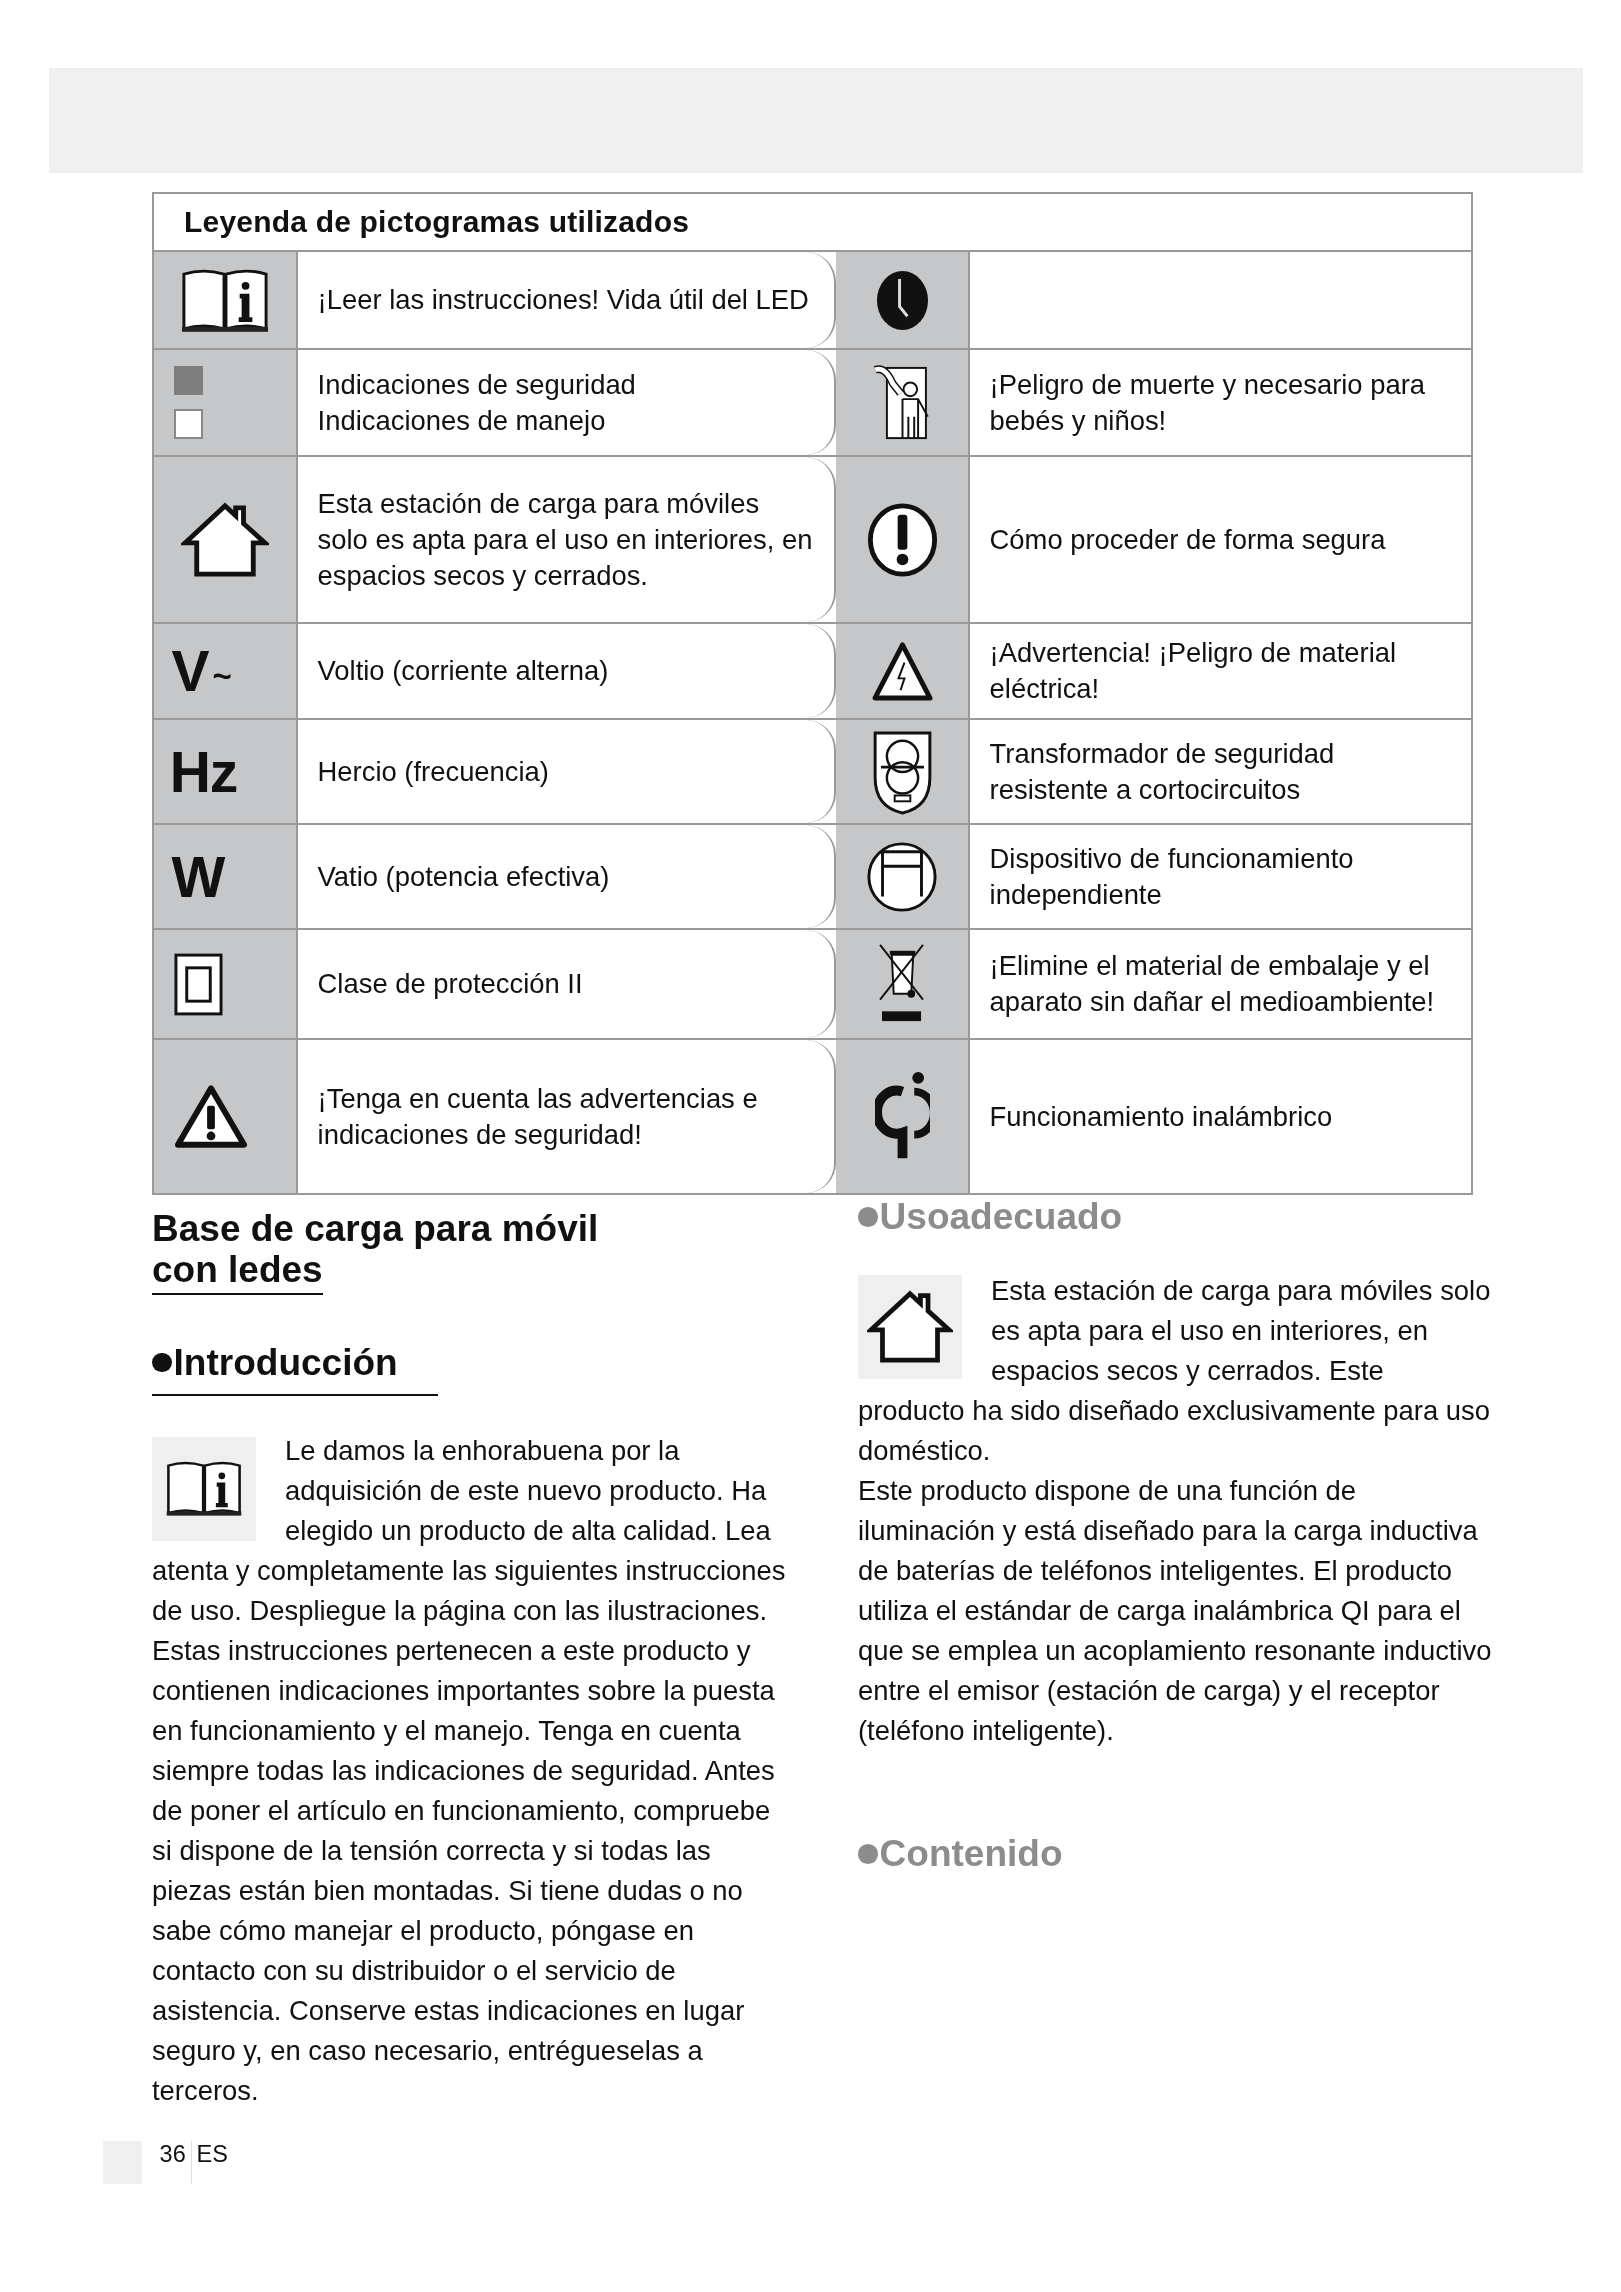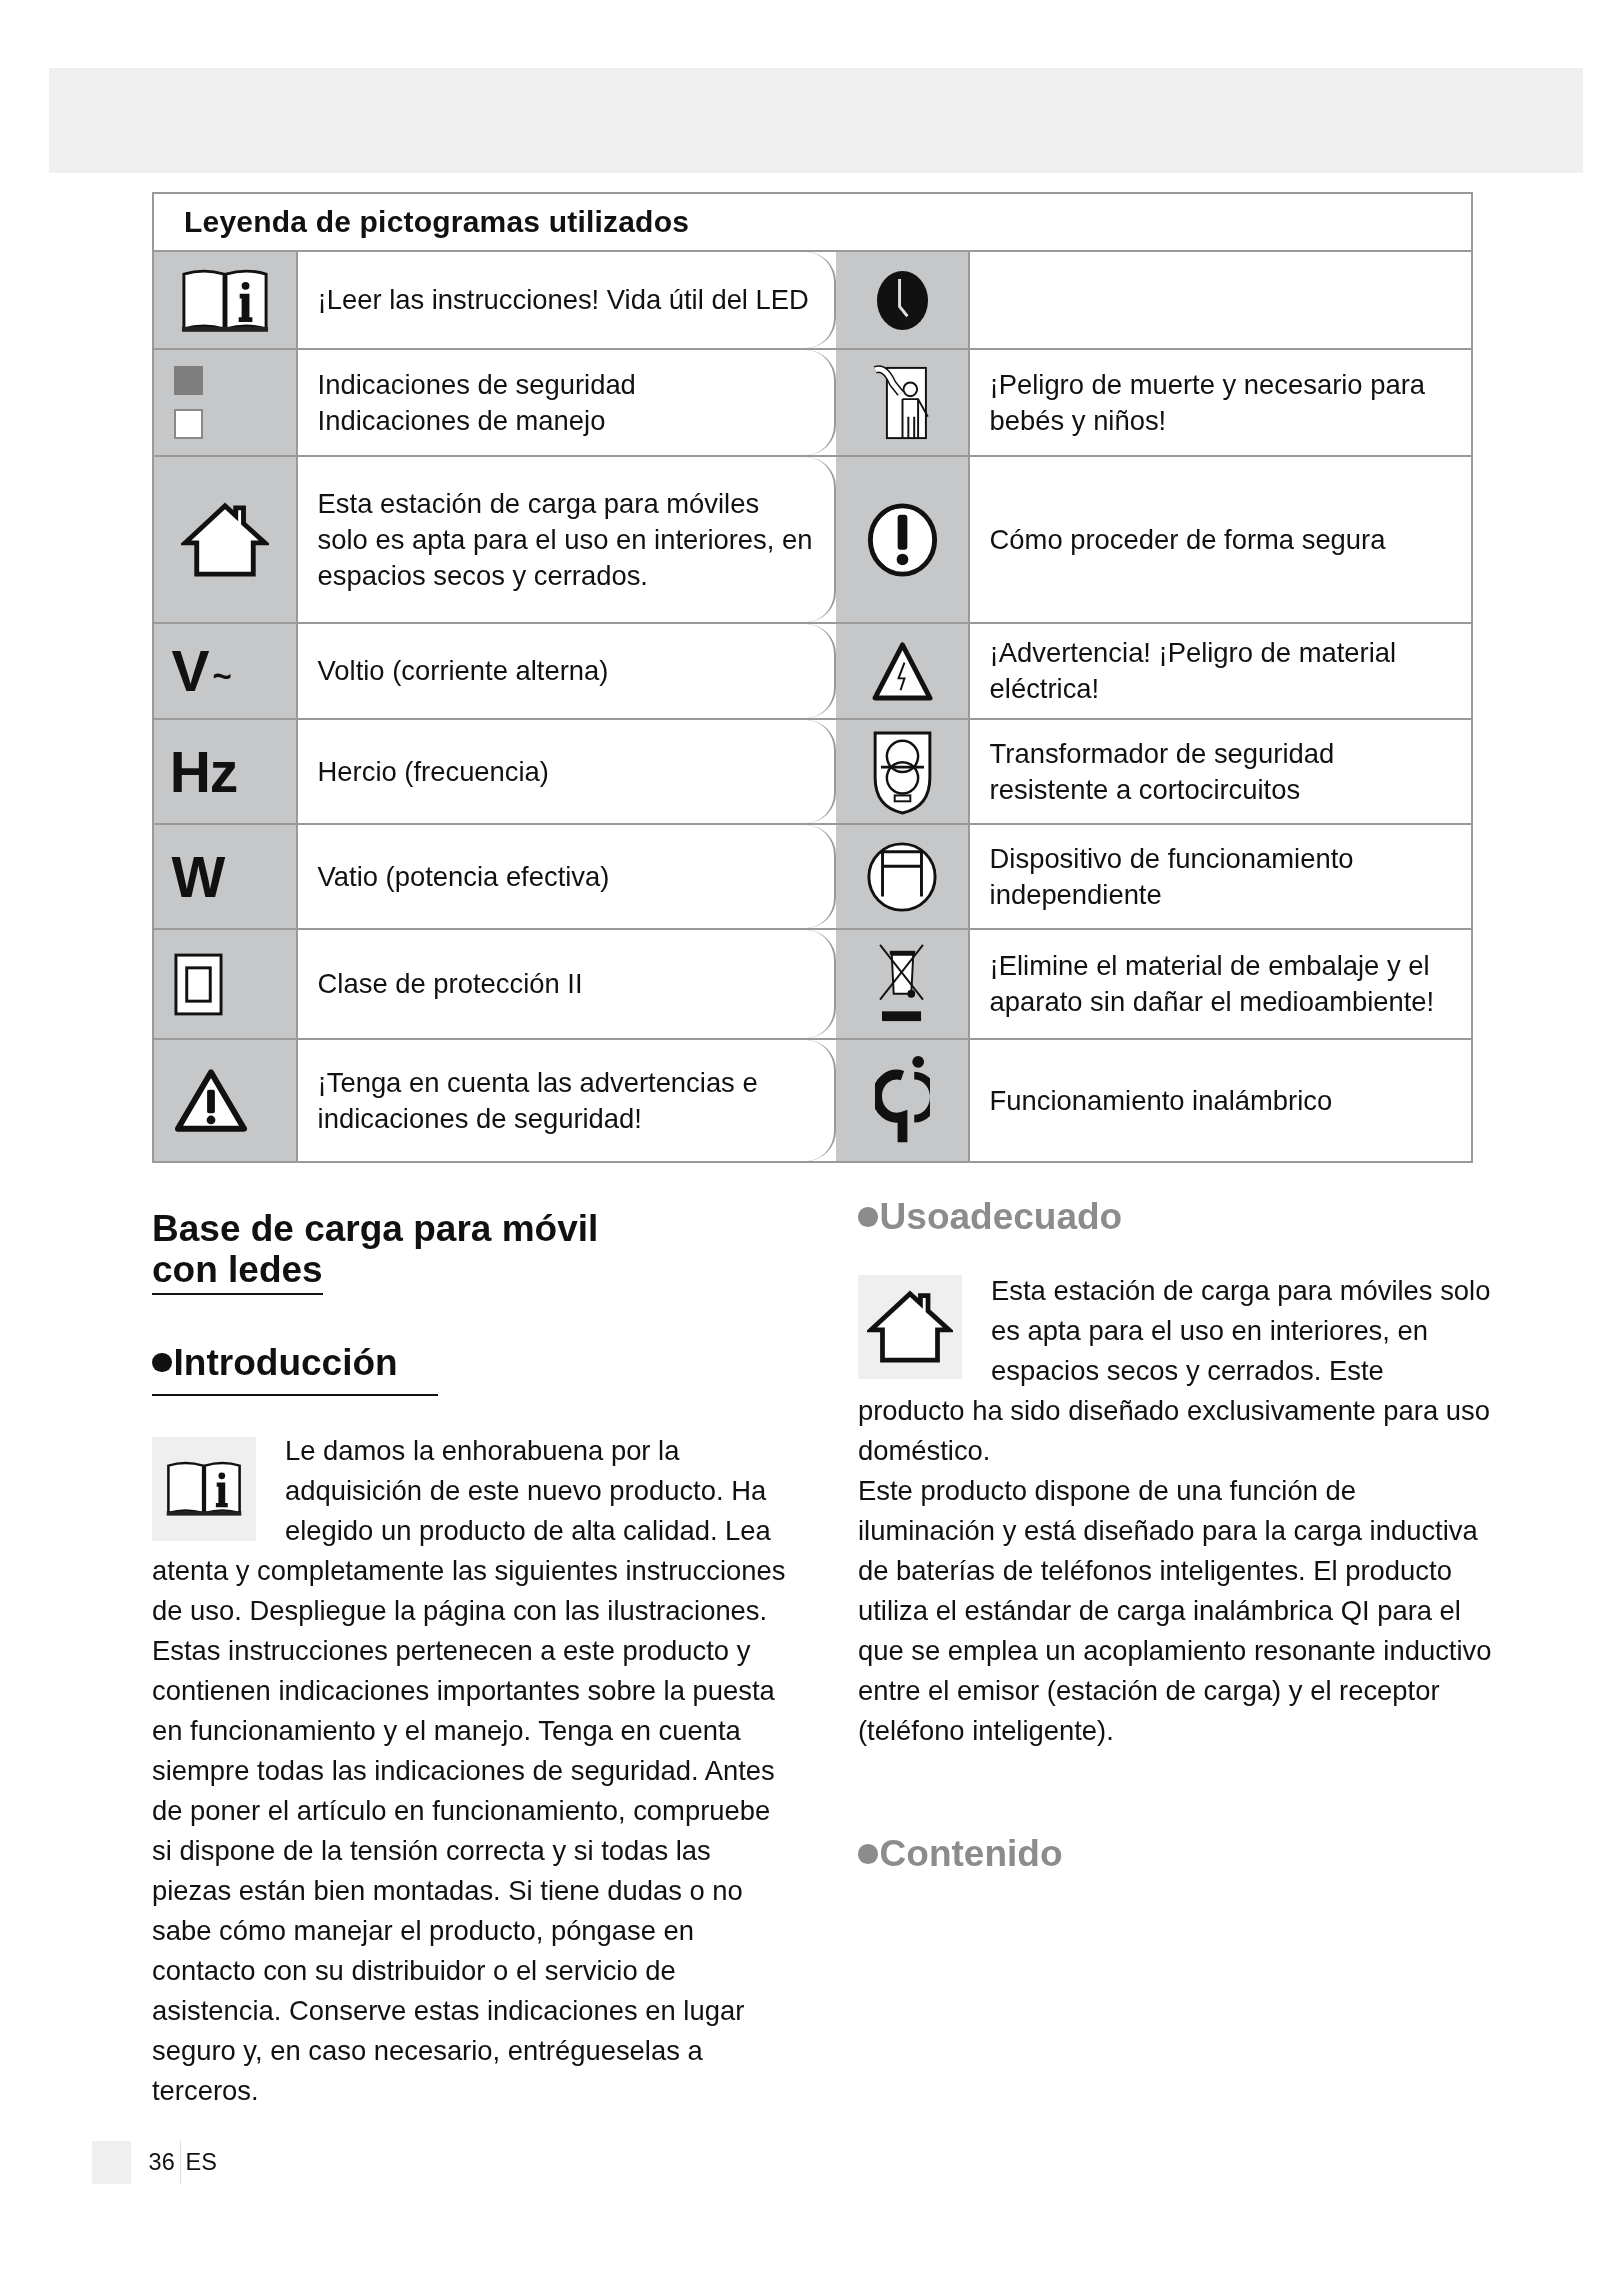--- a/index.html
+++ b/index.html
@@ -28,21 +28,21 @@
   .main-title .ul { display: inline-block; border-bottom: 2.9px solid #111; padding-bottom: 2.9px; }
   .sec-head { font-weight: bold; font-size: 37px; display: flex; align-items: center; }
   .sec-head .dot { width: 19.6px; height: 19.6px; border-radius: 50%; display: inline-block; margin-right: 2px; }
   .sec-head.dark { color: #111; border-bottom: 2.9px solid #111; width: 286px; padding-bottom: 10px; }
   .sec-head.dark .dot { background: #111; }
   .sec-head.grey { color: #8c8c8c; }
   .sec-head.grey .dot { background: #8c8c8c; }
   .body-text { font-size: 27.4px; line-height: 40px; text-align: left; }
   .float-icon { float: left; width: 104px; height: 104px; background: #efefef; margin: 5.9px 29px 5.9px 0; display: flex; align-items: center; justify-content: center; }
 
-  .footer { position: absolute; left: 92px; top: 2141px; display: flex; align-items: center; }
+  .footer { position: absolute; left: 103px; top: 2141px; display: flex; }
   .footer .box { width: 39px; height: 43px; background: #efefef; margin-right: 17.6px; }
   .footer .pg { font-size: 23.5px; }
   .footer .sep { width: 1px; height: 43px; background: #e0e0e0; margin: 0 4.9px; }
 </style>
 </head>
 <body>
 
 <div class="top-band"></div>
 
 <div class="legend">
@@ -165,21 +165,21 @@
           <rect x="12" y="8" width="26" height="4" fill="#111"></rect>
           <line x1="2" y1="2" x2="46" y2="58" stroke="#111" stroke-width="2"></line>
           <line x1="46" y1="2" x2="2" y2="58" stroke="#111" stroke-width="2"></line>
           <circle cx="34" cy="52" r="4" fill="#111"></circle>
           <rect x="4" y="70" width="40" height="10" fill="#111"></rect>
         </svg>
     </div>
     <div class="tcell">¡Elimine el material de embalaje y el aparato sin dañar el medioambiente!</div>
   </div>
 
-  <div class="legend-row" style="height:121px">
+  <div class="legend-row" style="height:153px">
     <div class="icell" style="justify-content:flex-start;padding-left:19.6px">
       <svg width="74" height="65" viewBox="0 0 76 66">
           <path d="M38 4 L72 62 H4 Z" fill="#fff" stroke="#111" stroke-width="6" stroke-linejoin="round"></path>
           <rect x="34" y="22" width="8" height="24" rx="2" fill="#111"></rect>
           <circle cx="38" cy="53" r="4.5" fill="#111"></circle>
         </svg>
     </div>
     <div class="tcell">¡Tenga en cuenta las advertencias e indicaciones de seguridad!</div>
     <div class="icell">
       <svg width="55" height="94" viewBox="0 0 56 96">

